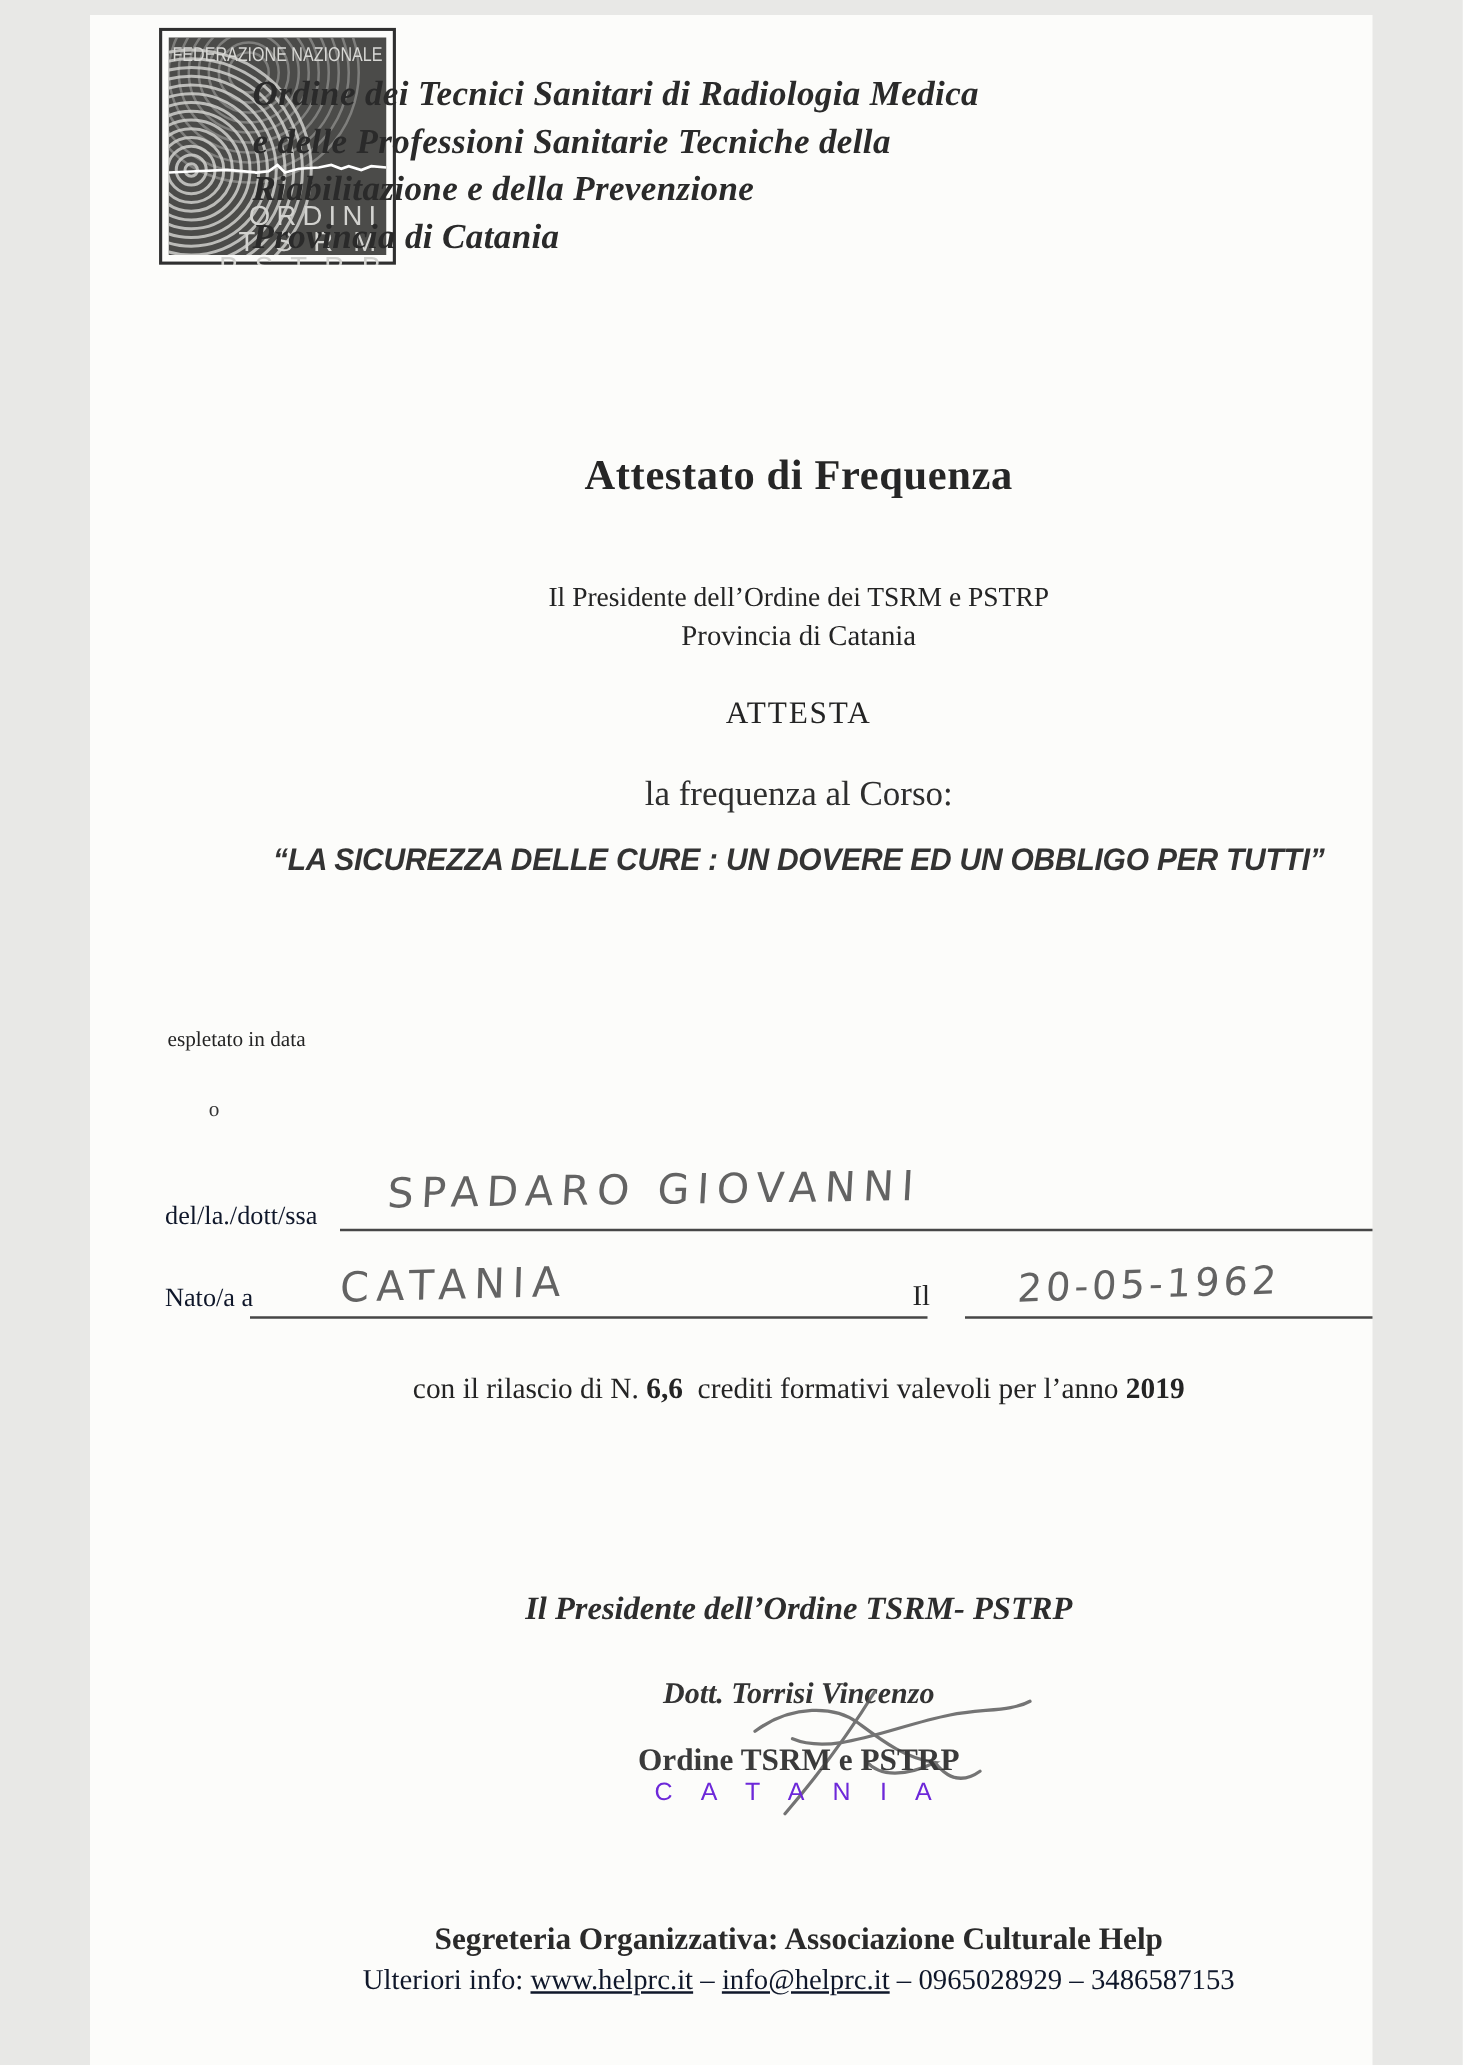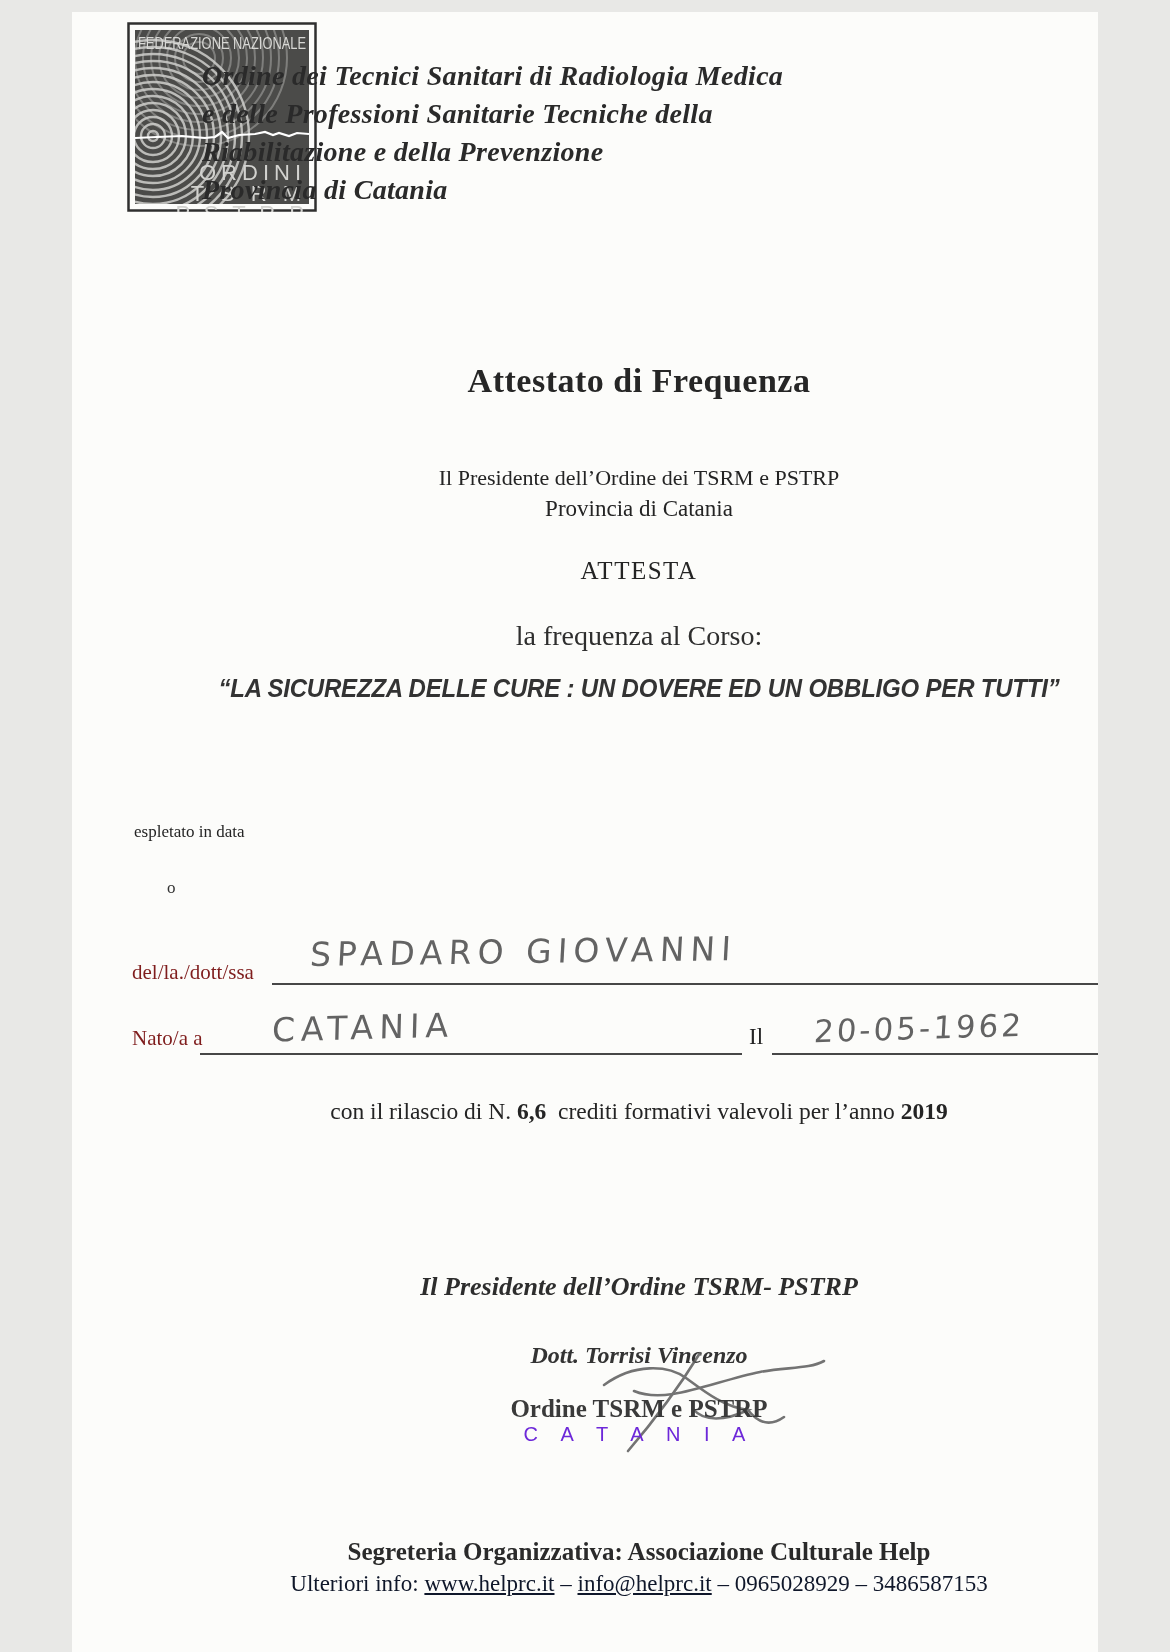--- a/index.html
+++ b/index.html
@@ -32,32 +32,32 @@
     font-family:"Liberation Sans", sans-serif;
     font-size:25px;font-weight:bold;font-style:italic;
     letter-spacing:-0.2px;color:#333;
     transform:scaleX(.96);transform-origin:center;
   }
   .rif{top:719px;font-size:23px;font-style:italic;color:#2c2c2c;}
   .rif b{font-weight:bold;}
   .espletato{top:810px;left:62px;font-size:17px;}
   .bullet-o{top:866px;left:95px;font-size:17px;color:#333;}
   .bullet-text{top:861px;left:130px;font-size:23px;}
-  .field-label{font-size:21px;color:#7f1d1d;}
+  .field-label{font-size:21px;color:#0f172a;}
   .rule{border-bottom:2px solid #474747;height:0;}
   .handwrite{
     font-family:"DejaVu Sans", sans-serif;
     color:#575757;opacity:.92;
     letter-spacing:6px;
     white-space:nowrap;
   }
   .hw-name{top:920px;left:238px;font-size:33px;transform:rotate(-0.8deg) skewX(-4deg);}
   .hw-city{top:996px;left:200px;font-size:33px;transform:rotate(-1.5deg) skewX(-3deg);}
   .hw-date{top:998px;left:742px;font-size:31px;letter-spacing:3px;transform:rotate(-1.8deg) skewX(-5deg);}
-  .il-label{top:1012px;left:677px;font-size:23px;}
+  .il-label{top:1012px;left:658px;font-size:23px;}
   .credits{top:1086px;font-size:23.5px;}
   .credits b{font-weight:bold;}
   .sig-title{top:1260px;font-size:26px;font-weight:bold;font-style:italic;color:#2d2d2d;}
   .sig-name{top:1330px;font-size:24px;font-weight:bold;font-style:italic;color:#333;}
   .stamp1{top:1383px;font-size:25px;font-weight:bold;color:#3a3a3a;}
   .stamp2{top:1411px;font-family:"Liberation Sans", sans-serif;font-size:20px;letter-spacing:9px;color:#6d28d9;}
   .stamp3{top:1435px;font-family:"Liberation Sans", sans-serif;font-size:19px;letter-spacing:1px;color:#3c3c3c;}
   .footer-bold{top:1526px;font-size:25px;font-weight:bold;color:#2a2a2a;}
   .footer-info{top:1559px;font-size:23px;color:#0f172a;}
   .footer-info .u{text-decoration:underline;}

